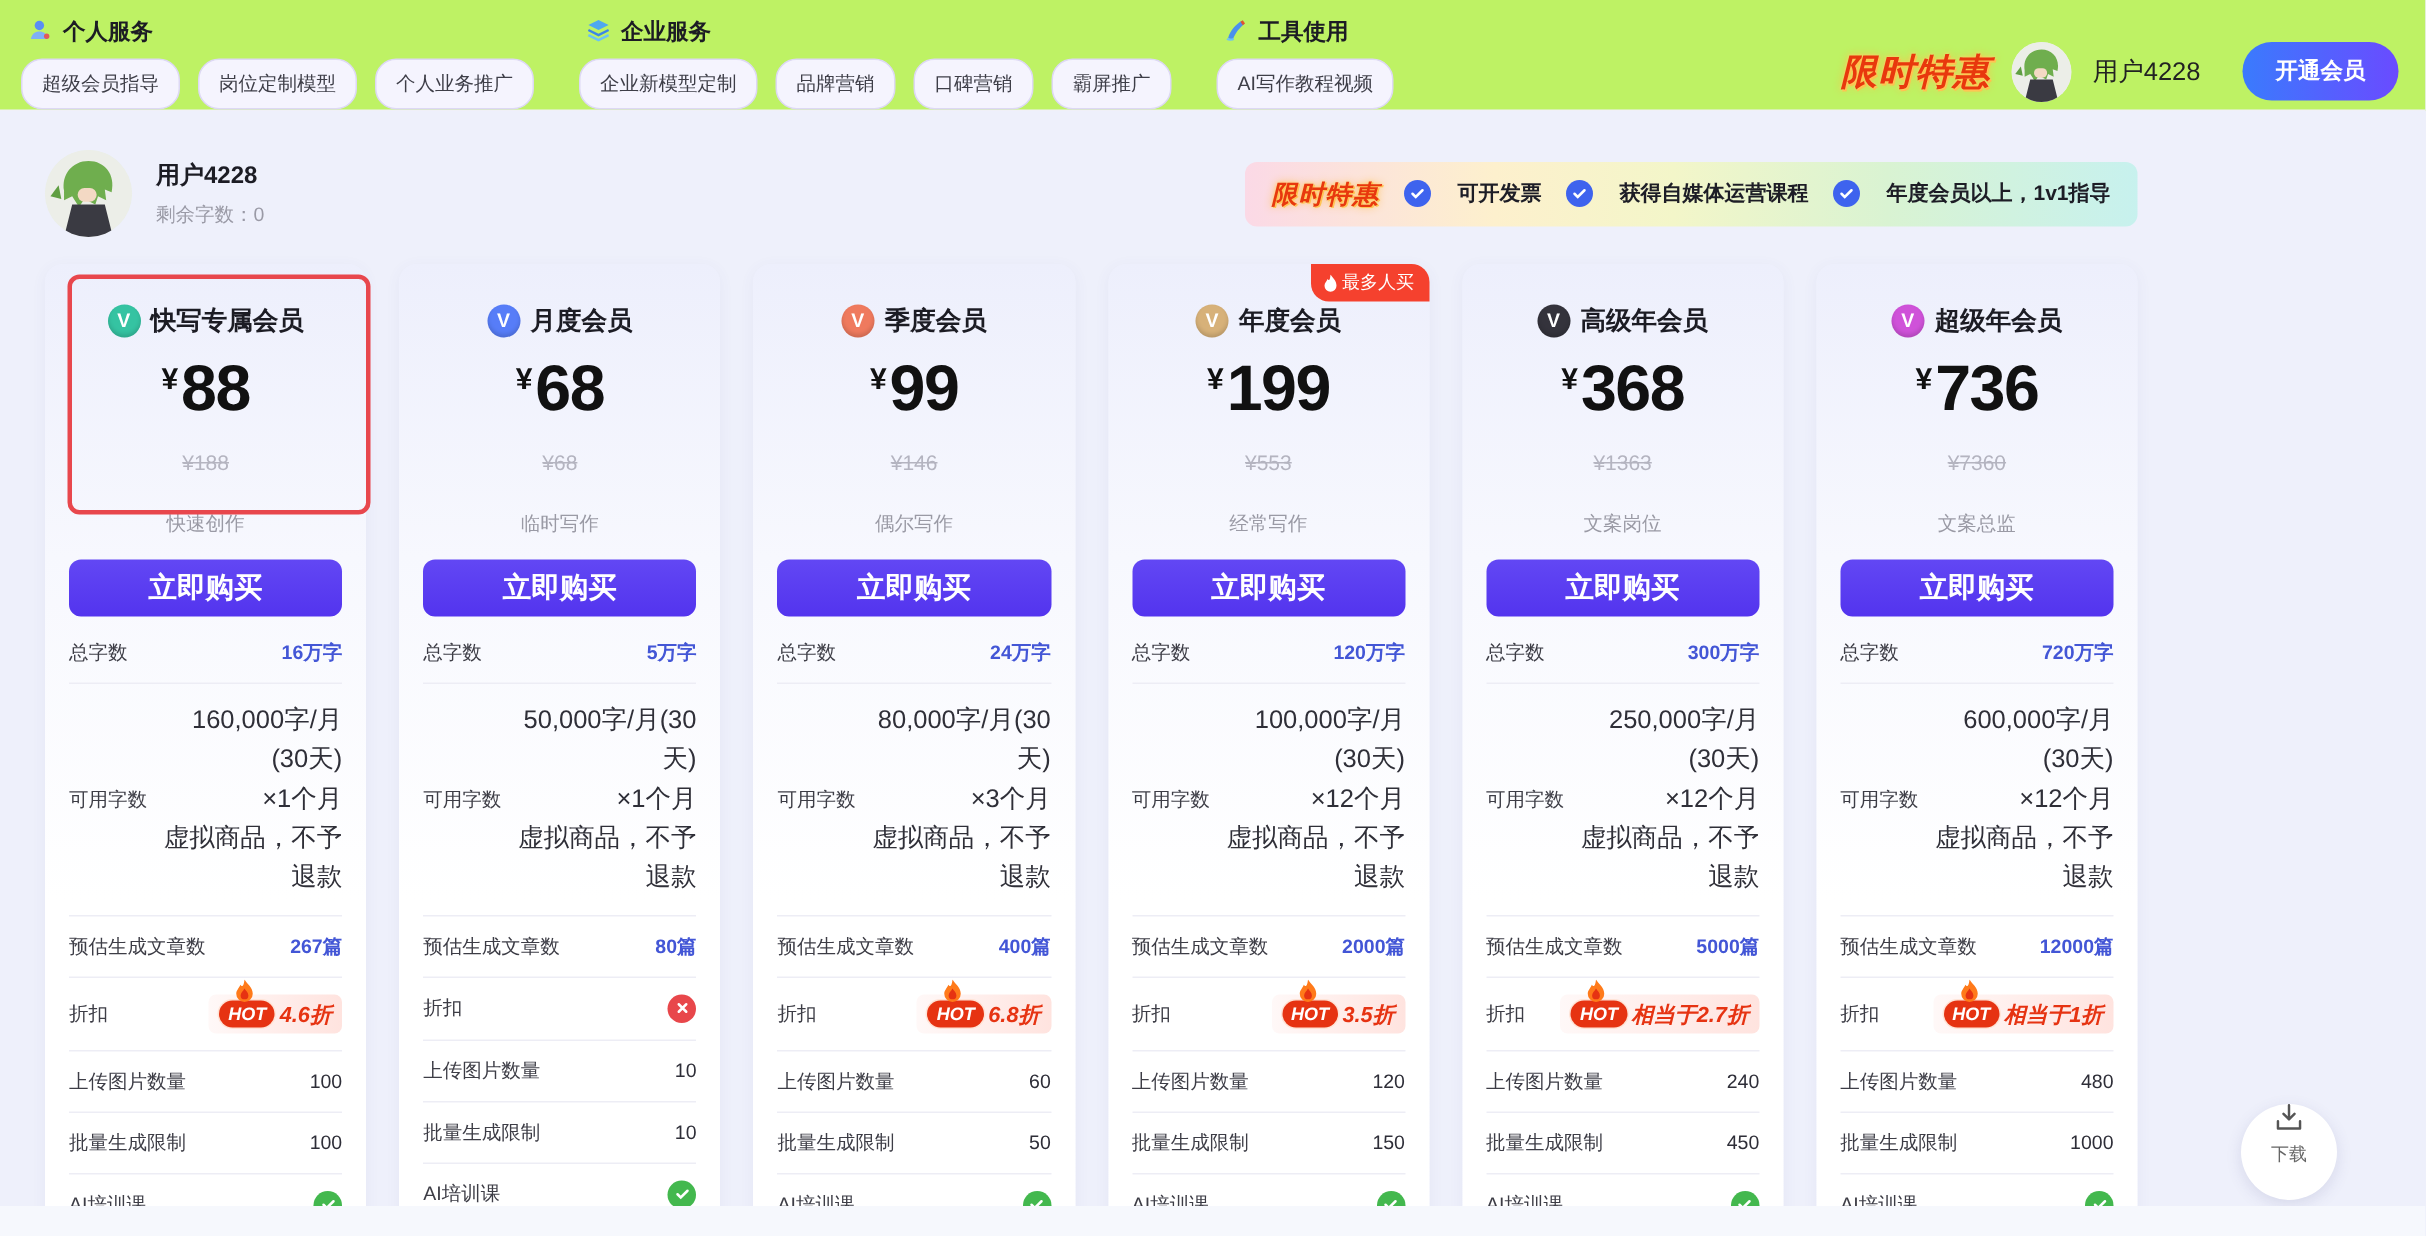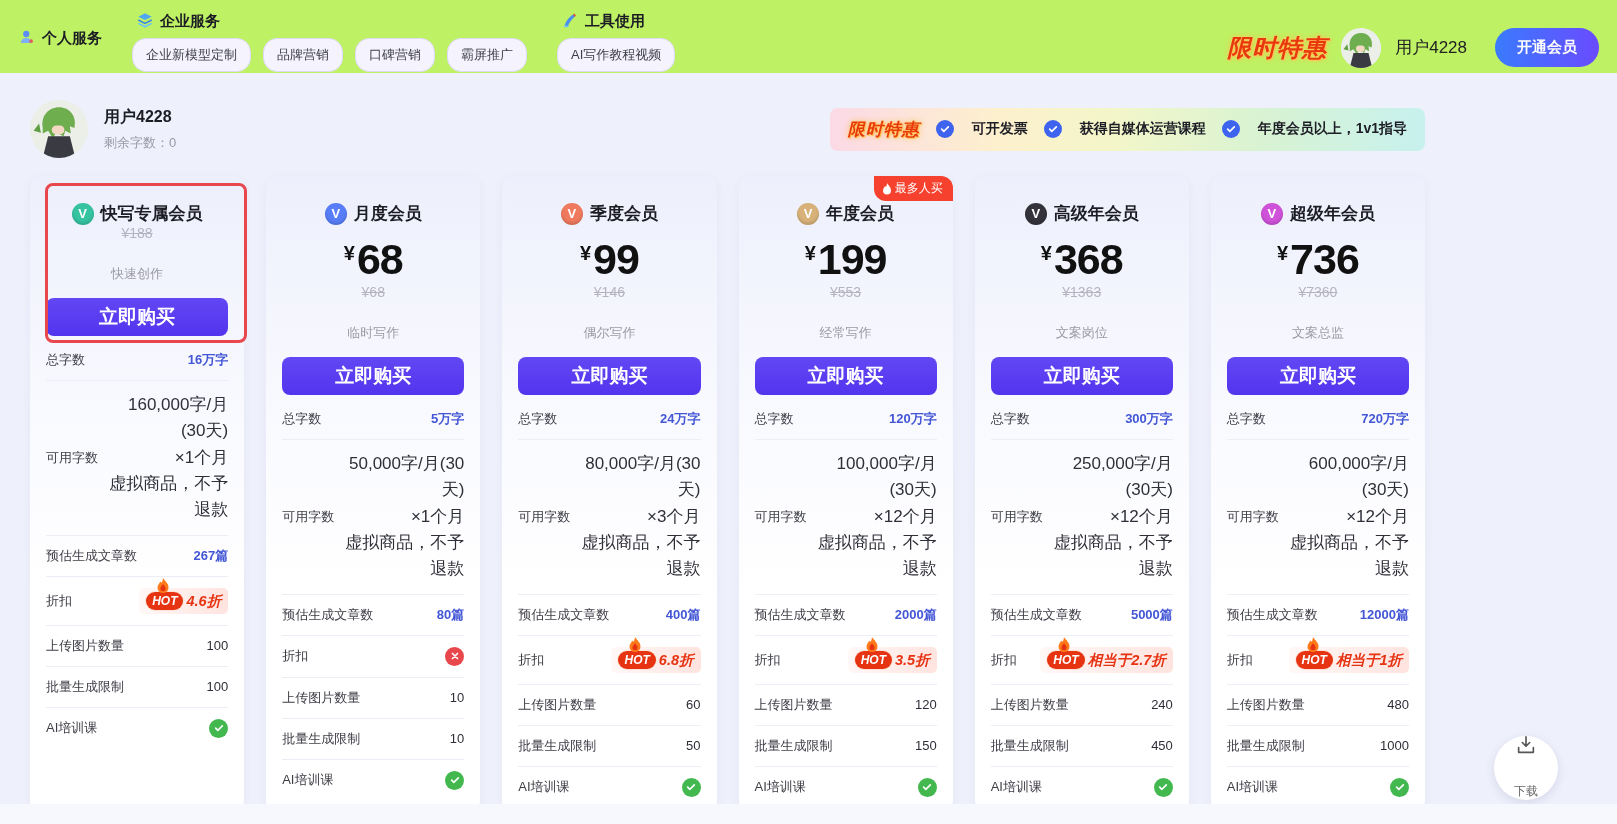--- a/index.html
+++ b/index.html
@@ -51,21 +51,21 @@
   .popular-badge { position:absolute; top:0; right:0; background:#f5412e; color:#fff;
     font-size:12px; padding:4px 10px 4px 8px; border-radius:0 12px 0 12px; display:flex; align-items:center; gap:3px; }
   .popular-badge svg { width:10px; height:12px; }
   .plan-head { text-align:center; padding-top:14px; }
   .plan-title { display:flex; align-items:center; justify-content:center; gap:7px; font-size:17px; font-weight:800; }
   .vip-icon { width:22px; height:22px; border-radius:50%; color:#fff; font-weight:800; font-size:13px;
     display:flex; align-items:center; justify-content:center; box-shadow:inset 0 -2px 3px rgba(0,0,0,.15); }
   .price-row { margin-top:10px; font-weight:700; color:#111; }
   .price-cur { font-size:20px; font-weight:800; vertical-align:14px; margin-right:2px; }
   .price-num { font-size:43px; letter-spacing:-1px; }
-  .old-price { color:#b4b4c0; text-decoration:line-through; font-size:14px; margin-top:0px; }
+  .old-price { color:#b4b4c0; text-decoration:line-through; font-size:14px; margin-top:16px; }
   .plan-desc { color:#9a9aa5; font-size:13px; margin-top:24px; }
   .buy-btn { margin-top:15px; width:100%; height:38px; border:none; cursor:pointer;
     background:linear-gradient(180deg,#6247f4,#5334ee); color:#fff; font-weight:700; font-size:19px; border-radius:8px; }
   .features { margin-top:4px; }
   .frow { display:flex; justify-content:space-between; align-items:center; gap:6px;
     padding:11px 0; border-bottom:1px solid #ededf5; font-size:13px; color:#3d3d46; }
   .frow:last-child { border-bottom:none;gap:22px; }
   .flabel { white-space:nowrap; }
   .fval { color:#2e2e38; text-align:right; }
   .fval.blue { color:#4356d6; font-weight:700; }
@@ -74,38 +74,43 @@
   .rx { width:19px; height:19px; border-radius:50%; background:#e8474b; display:flex; align-items:center; justify-content:center; }
   .hot-badge { position:relative; display:flex; align-items:center; gap:3px;
     background:linear-gradient(90deg,rgba(255,210,205,.15),rgba(255,218,212,.75)); border-radius:5px; padding:4px 7px 3px; }
   .hot-flame { position:absolute; top:-10px; left:16px; width:16px; height:16px; }
   .hot-word { background:#e63312; color:#fff; font-weight:900; font-style:italic; font-size:12px;
     padding:2px 6px; border-radius:9px; box-shadow:0 0 0 1px #ffe3d6; }
   .hot-text { color:#e63312; font-weight:800; font-style:italic; font-size:14.5px; white-space:nowrap; }
   
   .download-fab { position:absolute; right:59px; bottom:24px; width:64px; height:64px; border-radius:50%;
     background:#fff; box-shadow:0 3px 10px rgba(80,80,140,.15); display:flex; flex-direction:column;
-    align-items:center; justify-content:space-between; gap:2px; cursor:pointer; }
+    align-items:center; justify-content:flex-start; gap:2px; cursor:pointer; }
   .download-fab svg { width:20px; height:18px; }
   .download-label { font-size:12px; color:#666; }
   .footer-strip { position:absolute; left:0; right:0; bottom:0; height:20px; background:#f6f8fd; }
 </style>
 </head>
 <body>
 
 <div class="topbar">
   <div class="nav-group">
     <div class="nav-title">
       <span><svg viewBox="0 0 24 24">
             <circle cx="11" cy="8" r="4.2" fill="#5a8df5"></circle>
             <path d="M3.5 20c.6-4.4 3.8-6.6 7.5-6.6s6.9 2.2 7.5 6.6z" fill="#7fb0f7"></path>
             <circle cx="17.5" cy="17.5" r="2.4" fill="#e05a5a"></circle>
           </svg></span>
       <span>个人服务</span>
     </div>
+    <div class="chips">
+        <span class="chip">超级会员指导</span>
+        <span class="chip">岗位定制模型</span>
+        <span class="chip">个人业务推广</span>
+      </div>
   </div>
   <div class="nav-group">
     <div class="nav-title">
       <span><svg viewBox="0 0 24 24">
             <path d="M12 3l9 4.5-9 4.5-9-4.5z" fill="#4fa8f0"></path>
             <path d="M3 12l9 4.5 9-4.5" fill="none" stroke="#3b86e8" stroke-width="2.2"></path>
             <path d="M3 16.5L12 21l9-4.5" fill="none" stroke="#6cc3f5" stroke-width="2.2"></path>
           </svg></span>
       <span>企业服务</span>
     </div>
@@ -195,20 +200,23 @@
 
   <div class="plans-grid">
       <div class="plan-card">
     <div class="hl-border"></div>
 
     <div class="plan-head">
       <div class="plan-title">
         <span class="vip-icon" style="background: rgb(53, 195, 162);">V</span>
         <span>快写专属会员</span>
       </div>
+      <div class="price-row">
+        <span class="price-cur">¥</span><span class="price-num">88</span>
+      </div>
       <div class="old-price">¥188</div>
       <div class="plan-desc">快速创作</div>
       <button class="buy-btn">立即购买</button>
     </div>
     <div class="features">
       <div class="frow">
         <span class="flabel">总字数</span>
         <span class="fval blue">16万字</span>
       </div>
       <div class="frow">

